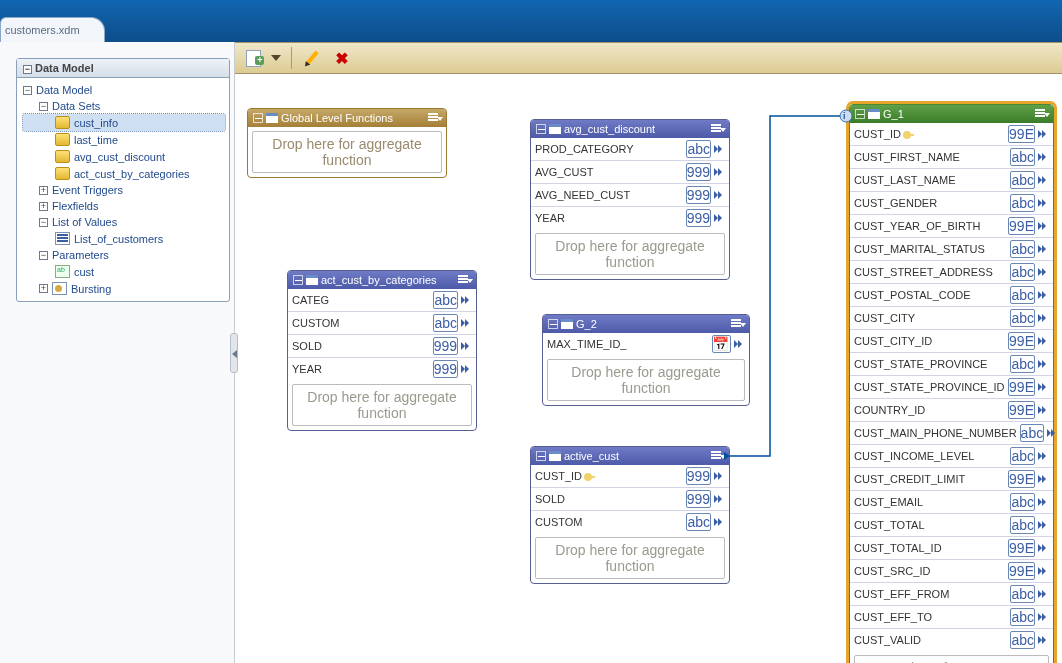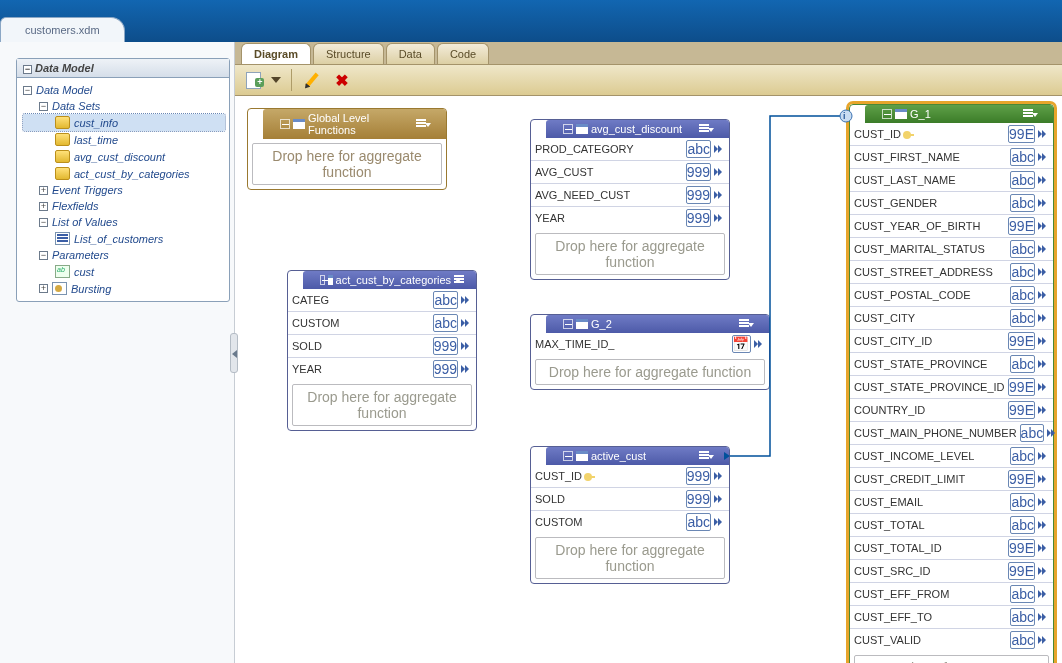--- a/index.html
+++ b/index.html
@@ -1,21 +1,21 @@
 <!DOCTYPE html>
 <html><head>
 <meta charset="utf-8">
 <style>
   * { box-sizing: border-box; }
   body { margin:0; font-family: Arial, Helvetica, sans-serif; font-size: 11px; background:#fff; color:#333; }
   .top-bar { height:42px; background:linear-gradient(#1266b1,#0d4d8a); position:relative; }
-  .tab-file { position:absolute; bottom:0; left:0; background:#f2f6fa; color:#5a6a85; padding:6px 24px 6px 24px; border-top-left-radius:6px; border-top-right-radius:14px; font-size:11px; border:1px solid #8ba7c5; border-bottom:none;}
+  .tab-file { position:absolute; bottom:0; left:0; background:#f2f6fa; color:#5a6a85; padding:6px 24px 6px 4px; border-top-left-radius:6px; border-top-right-radius:14px; font-size:11px; border:1px solid #8ba7c5; border-bottom:none;}
   .tab-file::after { content:""; position:absolute; right:-16px; top:0; width:0; height:0; }
   .workspace { display:flex; position:absolute; inset:42px 0 0 0; }
-  .left-panel { width:234px; min-width:234px; background:#f7f9fb; position:relative; padding:16px 4px 4px 16px;font-style:italic;}
+  .left-panel { width:234px; min-width:234px; background:#f7f9fb; position:relative; padding:16px 4px 4px 16px;}
   .left-inner { border:1px solid #8aa0b8; background:#fff; border-radius:3px; }
   .panel-title { background:linear-gradient(#eef2f7,#d5dee9); border-bottom:1px solid #8aa0b8; padding:3px 6px; font-weight:bold; color:#444;}
   .tree { padding:4px 4px 4px 6px; }
   .tree-item { padding:2px 2px 2px 4px; display:flex; align-items:center; gap:4px; color:#224a8d; cursor:default;}
   .tree-item.sel { background:#cfe0f3; border-radius:2px; outline:1px dotted #6a87b4;}
   .toggle { width:9px; height:9px; border:1px solid #6c7a8b; display:inline-flex; align-items:center; justify-content:center; font-size:9px; line-height:1; color:#444; cursor:pointer; background:#fff;}
   .indent0 {padding-left:0;}
   .indent1 {padding-left:16px;}
   .indent2 {padding-left:32px;}
   .ico { width:15px; height:13px; display:inline-block; position:relative; }
@@ -39,21 +39,21 @@
   .tb-pencil::before{content:"";position:absolute;bottom:-3px;left:-1px;width:6px;height:5px;background:#333;clip-path:polygon(0 0,100% 0,50% 100%);}
   .tb-x { color:#cc0000; font-weight:bold; font-size:16px;}
   .tb-new { width:15px;height:17px;border:1px solid #8ea3ba;background:#fff;position:relative;}
   .tb-new::before{content:"";position:absolute;right:-4px;top:5px;width:9px;height:9px;background:#5a9e5a;border-radius:2px;}
   .tb-new::after{content:"+";position:absolute;right:-3px;top:4px;color:#fff;font-size:9px;font-weight:bold;}
 
   .canvas { position:absolute; inset:54px 0 0 0; background:#fff; overflow:auto;}
   .ent { position:absolute; border:1px solid #565f94; border-radius:4px; background:#fff; font-size:11px;}
   .ent-brown { border-color:#9a7930;}
   .ent-green { outline:3px solid #e7a52b; border-color:#4a8836;}
-  .ent-hdr { background:linear-gradient(#6f7bc5,#4d5aa8); color:#fff; padding:3px 17px; display:flex; align-items:center; gap:3px; border-top-left-radius:3px; border-top-right-radius:3px;margin-left:15px;}
+  .ent-hdr { background:linear-gradient(#6f7bc5,#4d5aa8); color:#fff; padding:3px 5px; display:flex; align-items:center; gap:3px; border-top-left-radius:3px; border-top-right-radius:3px;}
   .ent-brown .ent-hdr { background:linear-gradient(#c5a868,#a57f37);}
   .ent-green .ent-hdr { background:linear-gradient(#5fa048,#3b7c28);align-items:center;}
   .ent-hdr .mini {width:10px;height:10px;border:1px solid rgba(255,255,255,0.7);display:inline-block;position:relative;}
   .ent-hdr .mini::before,.ent-hdr .mini::after{content:"";position:absolute;background:#fff;}
   .ent-hdr .mini::before{left:4px;top:1px;width:1px;height:7px;}
   .ent-hdr .mini::after{left:1px;top:4px;width:7px;height:1px;display:none;}
   .ent-hdr .mini.minus::before{left:1px;top:4px;width:7px;height:1px;}
   .ent-hdr .title{flex:1;}
   .ent-hdr .menu{width:13px;height:10px;position:relative;}
   .ent-hdr .menu::before{content:"";position:absolute;left:0;top:0;width:10px;height:2px;background:#fff;box-shadow:0 3px 0 #fff,0 6px 0 #fff;}
@@ -150,26 +150,20 @@
             <span class="toggle">+</span>
             <span class="ico ico-burst"></span>
             <span>Bursting</span>
           </div>
       </div>
     </div>
     <div class="coll-handle"></div>
   </div>
 
   <div class="right-panel">
-    <div class="tabs-row" id="subtabs">
-        <div class="sub-tab active">Diagram</div>
-        <div class="sub-tab">Structure</div>
-        <div class="sub-tab">Data</div>
-        <div class="sub-tab">Code</div>
-      </div>
     <div class="toolbar">
       <span class="tb-btn">
           <span class="tb-new"></span>
         </span>
       <span class="tb-drop"></span>
       <span class="tb-sep"></span>
       <span class="tb-btn">
           <span class="tb-pencil"></span>
         </span>
       <span class="tb-btn tb-x">✖</span>
@@ -244,21 +238,21 @@
             </div>
             <div class="fld">
               <span class="fld-name">YEAR</span>
               <span class="fld-type">999</span>
               <span class="fld-arr"></span>
             </div>
           </div>
           <div class="drop-zone">Drop here for aggregate function</div>
         </div>
 
-      <div class="ent" id="ent-g2" style="left:295px;top:218px;width:240px;">
+      <div class="ent" id="ent-g2" style="left:307px;top:218px;width:208px;">
           <div class="ent-hdr">
             <span class="mini minus"></span>
             <span class="ico-tbl"></span>
             <span class="title">G_2</span>
             <span class="menu"></span>
           </div>
           <div class="ent-body">
             <div class="fld">
               <span class="fld-name">MAX_TIME_ID_</span>
               <span class="fld-type" style="color:#b33;">📅</span>

